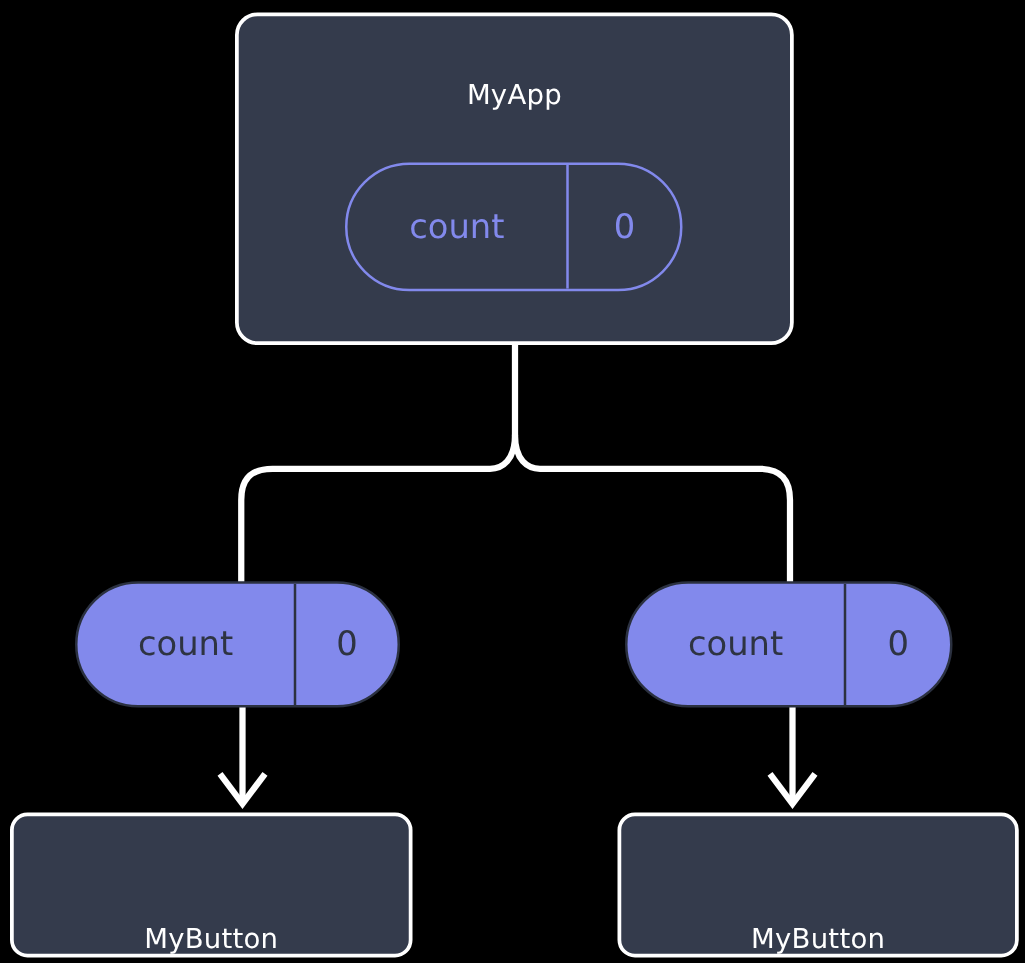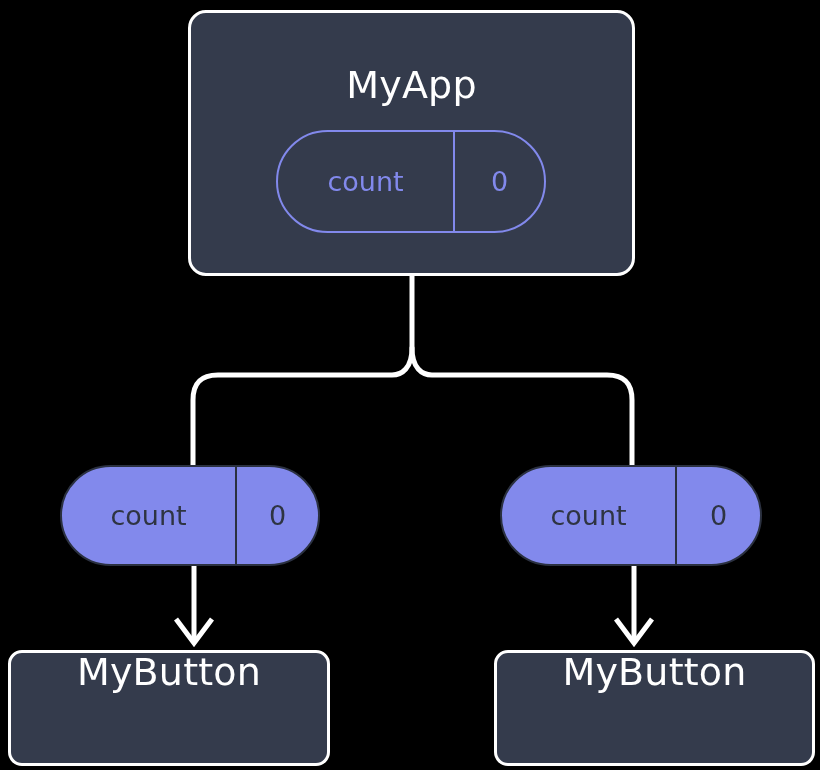--- a/index.html
+++ b/index.html
@@ -34,40 +34,40 @@
     box-sizing: border-box;
     background: #343b4c;
     border: 3px solid #ffffff;
     border-radius: 16px;
     display: flex;
     flex-direction: column;
     align-items: center;
   }
   .comp-title {
     color: #ffffff;
-    font-size: 38px;
+    font-size: 22px;
     line-height: 1;
     font-weight: 400;
     letter-spacing: 0.2px;
     white-space: nowrap;
   }
 
   #root-box {
     left: 188px;
     top: 10px;
     width: 447px;
     height: 266px;
     border-radius: 18px;
   }
   #root-box .comp-title {
     margin-top: 53px;
   }
 
   .leaf-box {
-    justify-content: flex-start;
+    justify-content: flex-end;
     border-radius: 14px;
   }
   #leaf-box-left {
     left: 8px;
     top: 650px;
     width: 322px;
     height: 116px;
   }
   #leaf-box-right {
     left: 494px;

